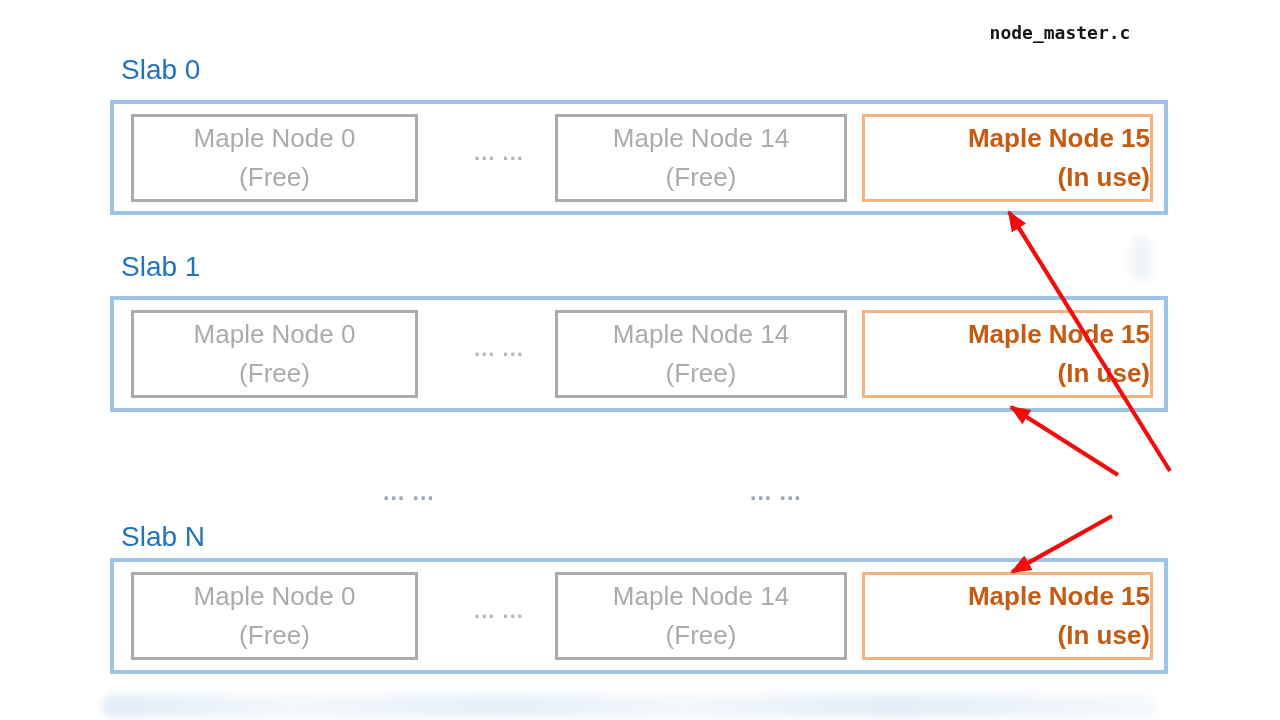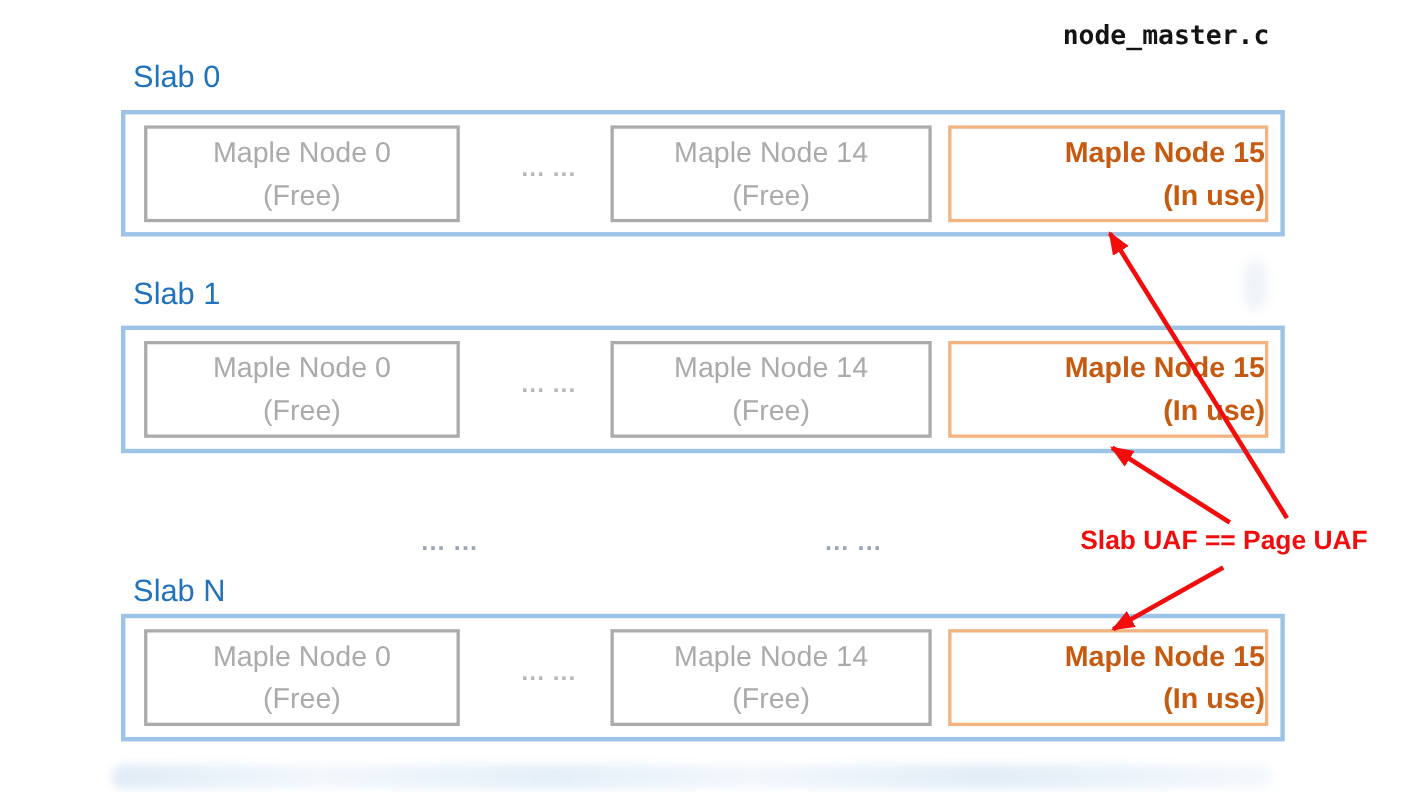--- a/index.html
+++ b/index.html
@@ -11,21 +11,21 @@
     font-family:"Liberation Sans","DejaVu Sans",sans-serif;
   }
 
   
   .code-ref{
     position:absolute;
     left:928px;top:18px;width:264px;
     text-align:center;
     font-family:"DejaVu Sans Mono","Liberation Mono",monospace;
     font-weight:700;
-    font-size:24px;line-height:29px;
+    font-size:18px;line-height:29px;
     color:#141414;
     white-space:nowrap;
   }
 
   
   .slab-title{
     position:absolute;
     left:121px;
     font-size:28px;font-weight:400;
     color:#2273bd;
@@ -188,21 +188,20 @@
     <div class="node n14">
       <div>Maple Node 14</div>
       <div>(Free)</div>
     </div>
     <div class="node n15 inuse">
       <div>Maple Node 15</div>
       <div>(In use)</div>
     </div>
   </div>
 
-  <div class="uaf-label">Slab UAF == Page UAF</div>
 
   <svg class="arrows" viewBox="0 0 1280 720" xmlns="http://www.w3.org/2000/svg">
     <defs>
       <marker id="ah" viewBox="0 0 10 8" refX="9" refY="4" markerWidth="5" markerHeight="4.5" orient="auto" markerUnits="strokeWidth">
         <path d="M0,0 L10,4 L0,8 z" fill="#f20d0d"></path>
       </marker>
     </defs>
     <line x1="1170" y1="471" x2="1009" y2="212" marker-end="url(#ah)"></line>
     <line x1="1118" y1="475" x2="1011" y2="407" marker-end="url(#ah)"></line>
     <line x1="1112" y1="516" x2="1012" y2="572" marker-end="url(#ah)"></line>

